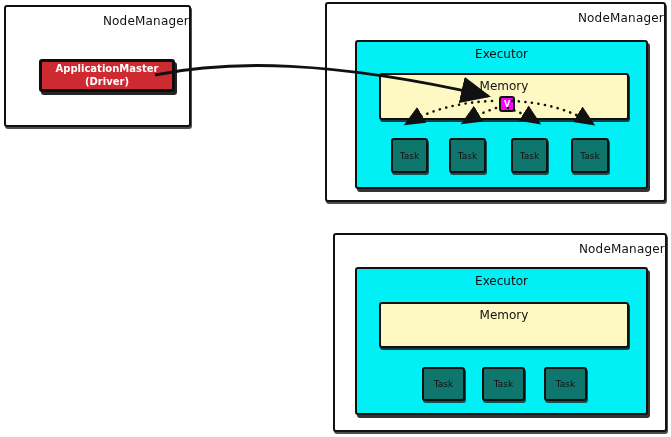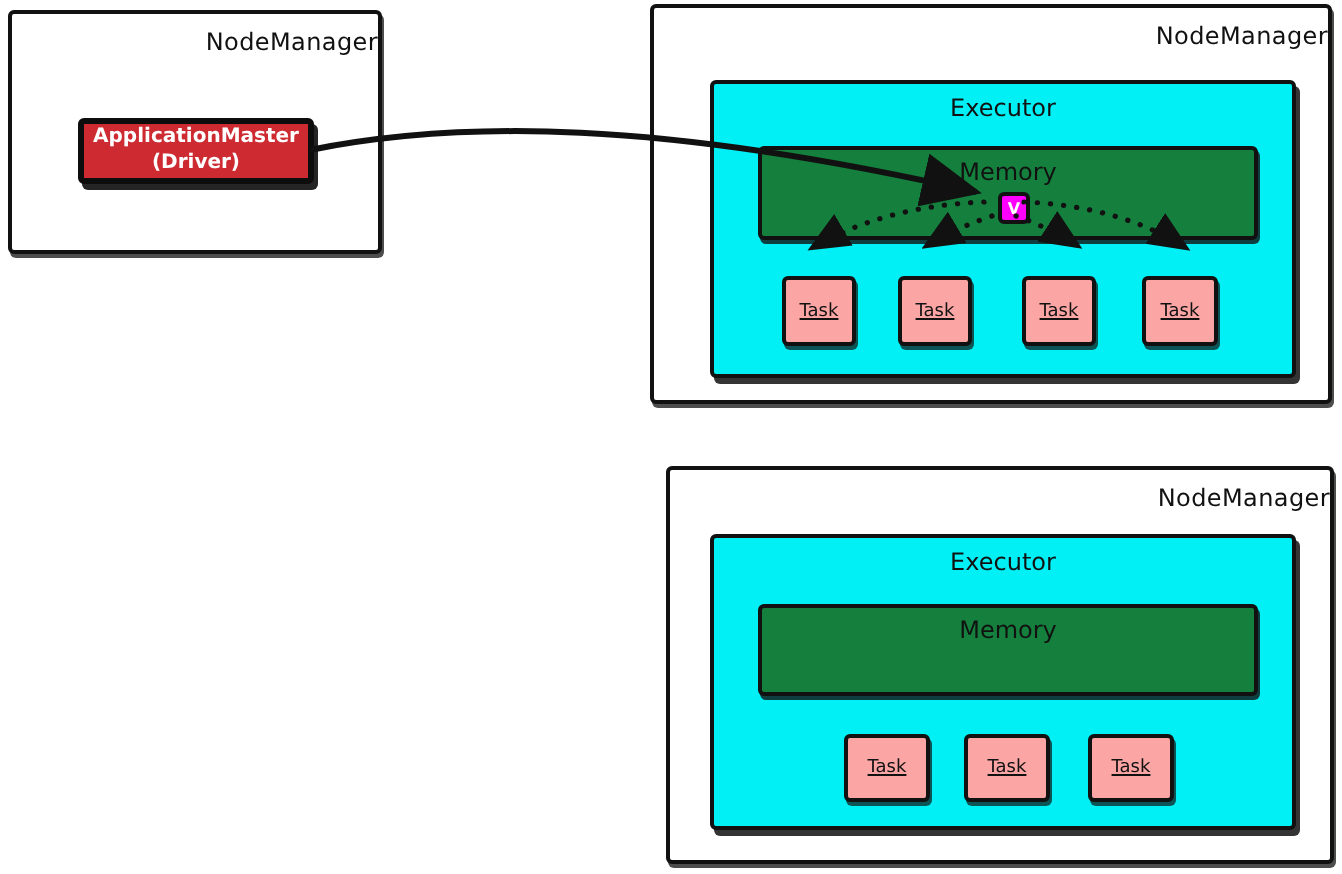--- a/index.html
+++ b/index.html
@@ -10,50 +10,49 @@
     background: #ffffff;
     font-family: "DejaVu Sans", sans-serif;
     color: #111111;
     overflow: hidden;
   }
   .box { position: absolute; box-sizing: border-box; border: 2px solid #111111; border-radius: 3px; }
   .node { background: #ffffff; box-shadow: 1px 2px 0 rgba(17,17,17,0.75); }
   .node-title { text-align: right; padding-top: 7px; font-size: 12px; letter-spacing: 0.2px; }
   .executor { background: #00f0f5; box-shadow: 2px 3px 0 rgba(17,17,17,0.85); }
   .executor-title { text-align: center; padding-top: 5px; font-size: 12px; }
-  .memory { background: #15803d; box-shadow: 1px 2px 0 rgba(17,17,17,0.8); }
+  .memory { background: #fef9c3; box-shadow: 1px 2px 0 rgba(17,17,17,0.8); }
   .memory-title { text-align: center; padding-top: 4px; font-size: 12px; }
   .driver {
     background: #cd2b31; border: 3px solid #0d0d0d; border-radius: 3px;
     box-shadow: 2px 3px 0 rgba(13,13,13,0.9);
     color: #ffffff; font-weight: bold; font-size: 10px; line-height: 1.25;
     display: flex; flex-direction: column; align-items: center; justify-content: center;
     text-align: center;
   }
   .variable {
     background: #ff00ff; border: 2px solid #111111;
     color: #ffffff; font-weight: bold; font-size: 8px;
     display: flex; align-items: center; justify-content: center;
   }
   .task {
-    background: #fca5a5; box-shadow: 1px 2px 0 rgba(17,17,17,0.7);
+    background: #0f766e; box-shadow: 1px 2px 0 rgba(17,17,17,0.7);
     display: flex; align-items: center; justify-content: center;
     font-size: 9px;
-    text-decoration: underline;
   }
   #arrows { position: absolute; left: 0; top: 0; pointer-events: none; }
 </style>
 </head>
 <body>
 
 <div id="canvas">
 
   <div class="box node" style="left:4px; top:5px; width:187px; height:122px;">
     <div class="node-title">NodeManager</div>
-    <div class="driver box" style="left:33px; top:52px; width:118px; height:33px;">
+    <div class="driver box" style="left:33px; top:52px; width:136px; height:33px;">
       <span>ApplicationMaster</span>
       <span>(Driver)</span>
     </div>
   </div>
 
   <div class="box node" style="left:325px; top:2px; width:341px; height:200px;">
     <div class="node-title">NodeManager</div>
 
     <div class="box executor" style="left:28px; top:36px; width:293px; height:149px;">
       <div class="executor-title">Executor</div>

